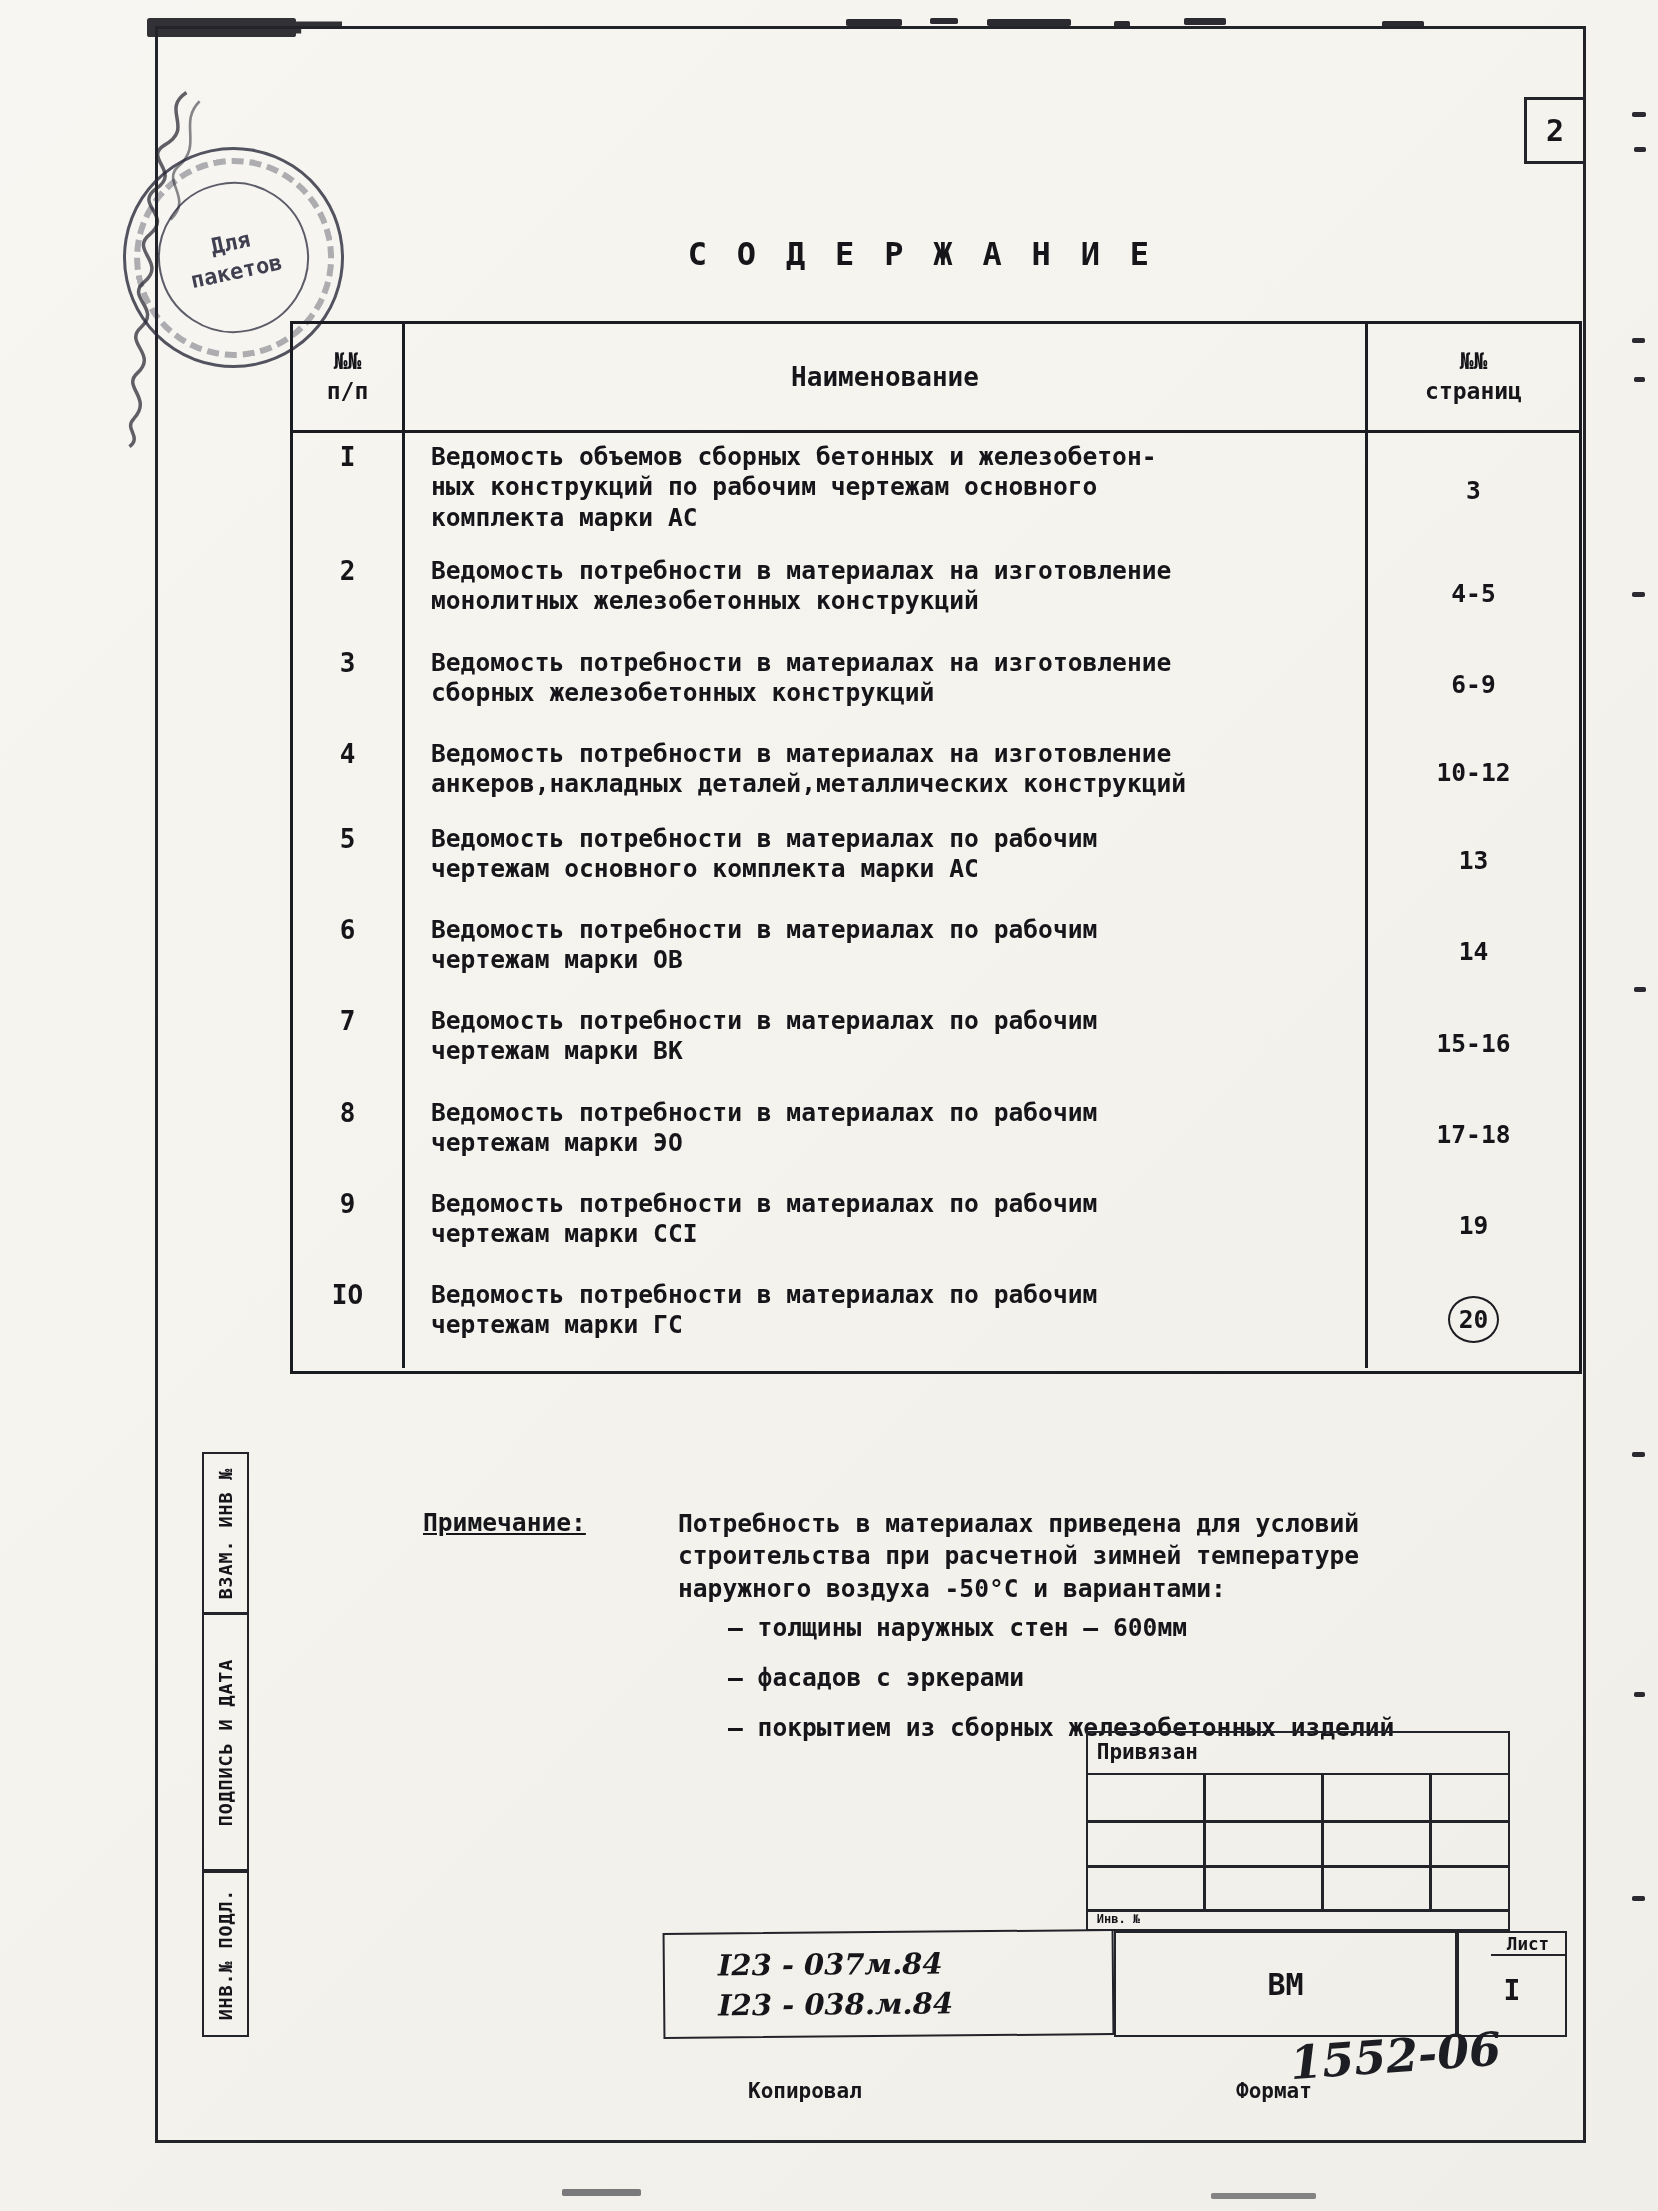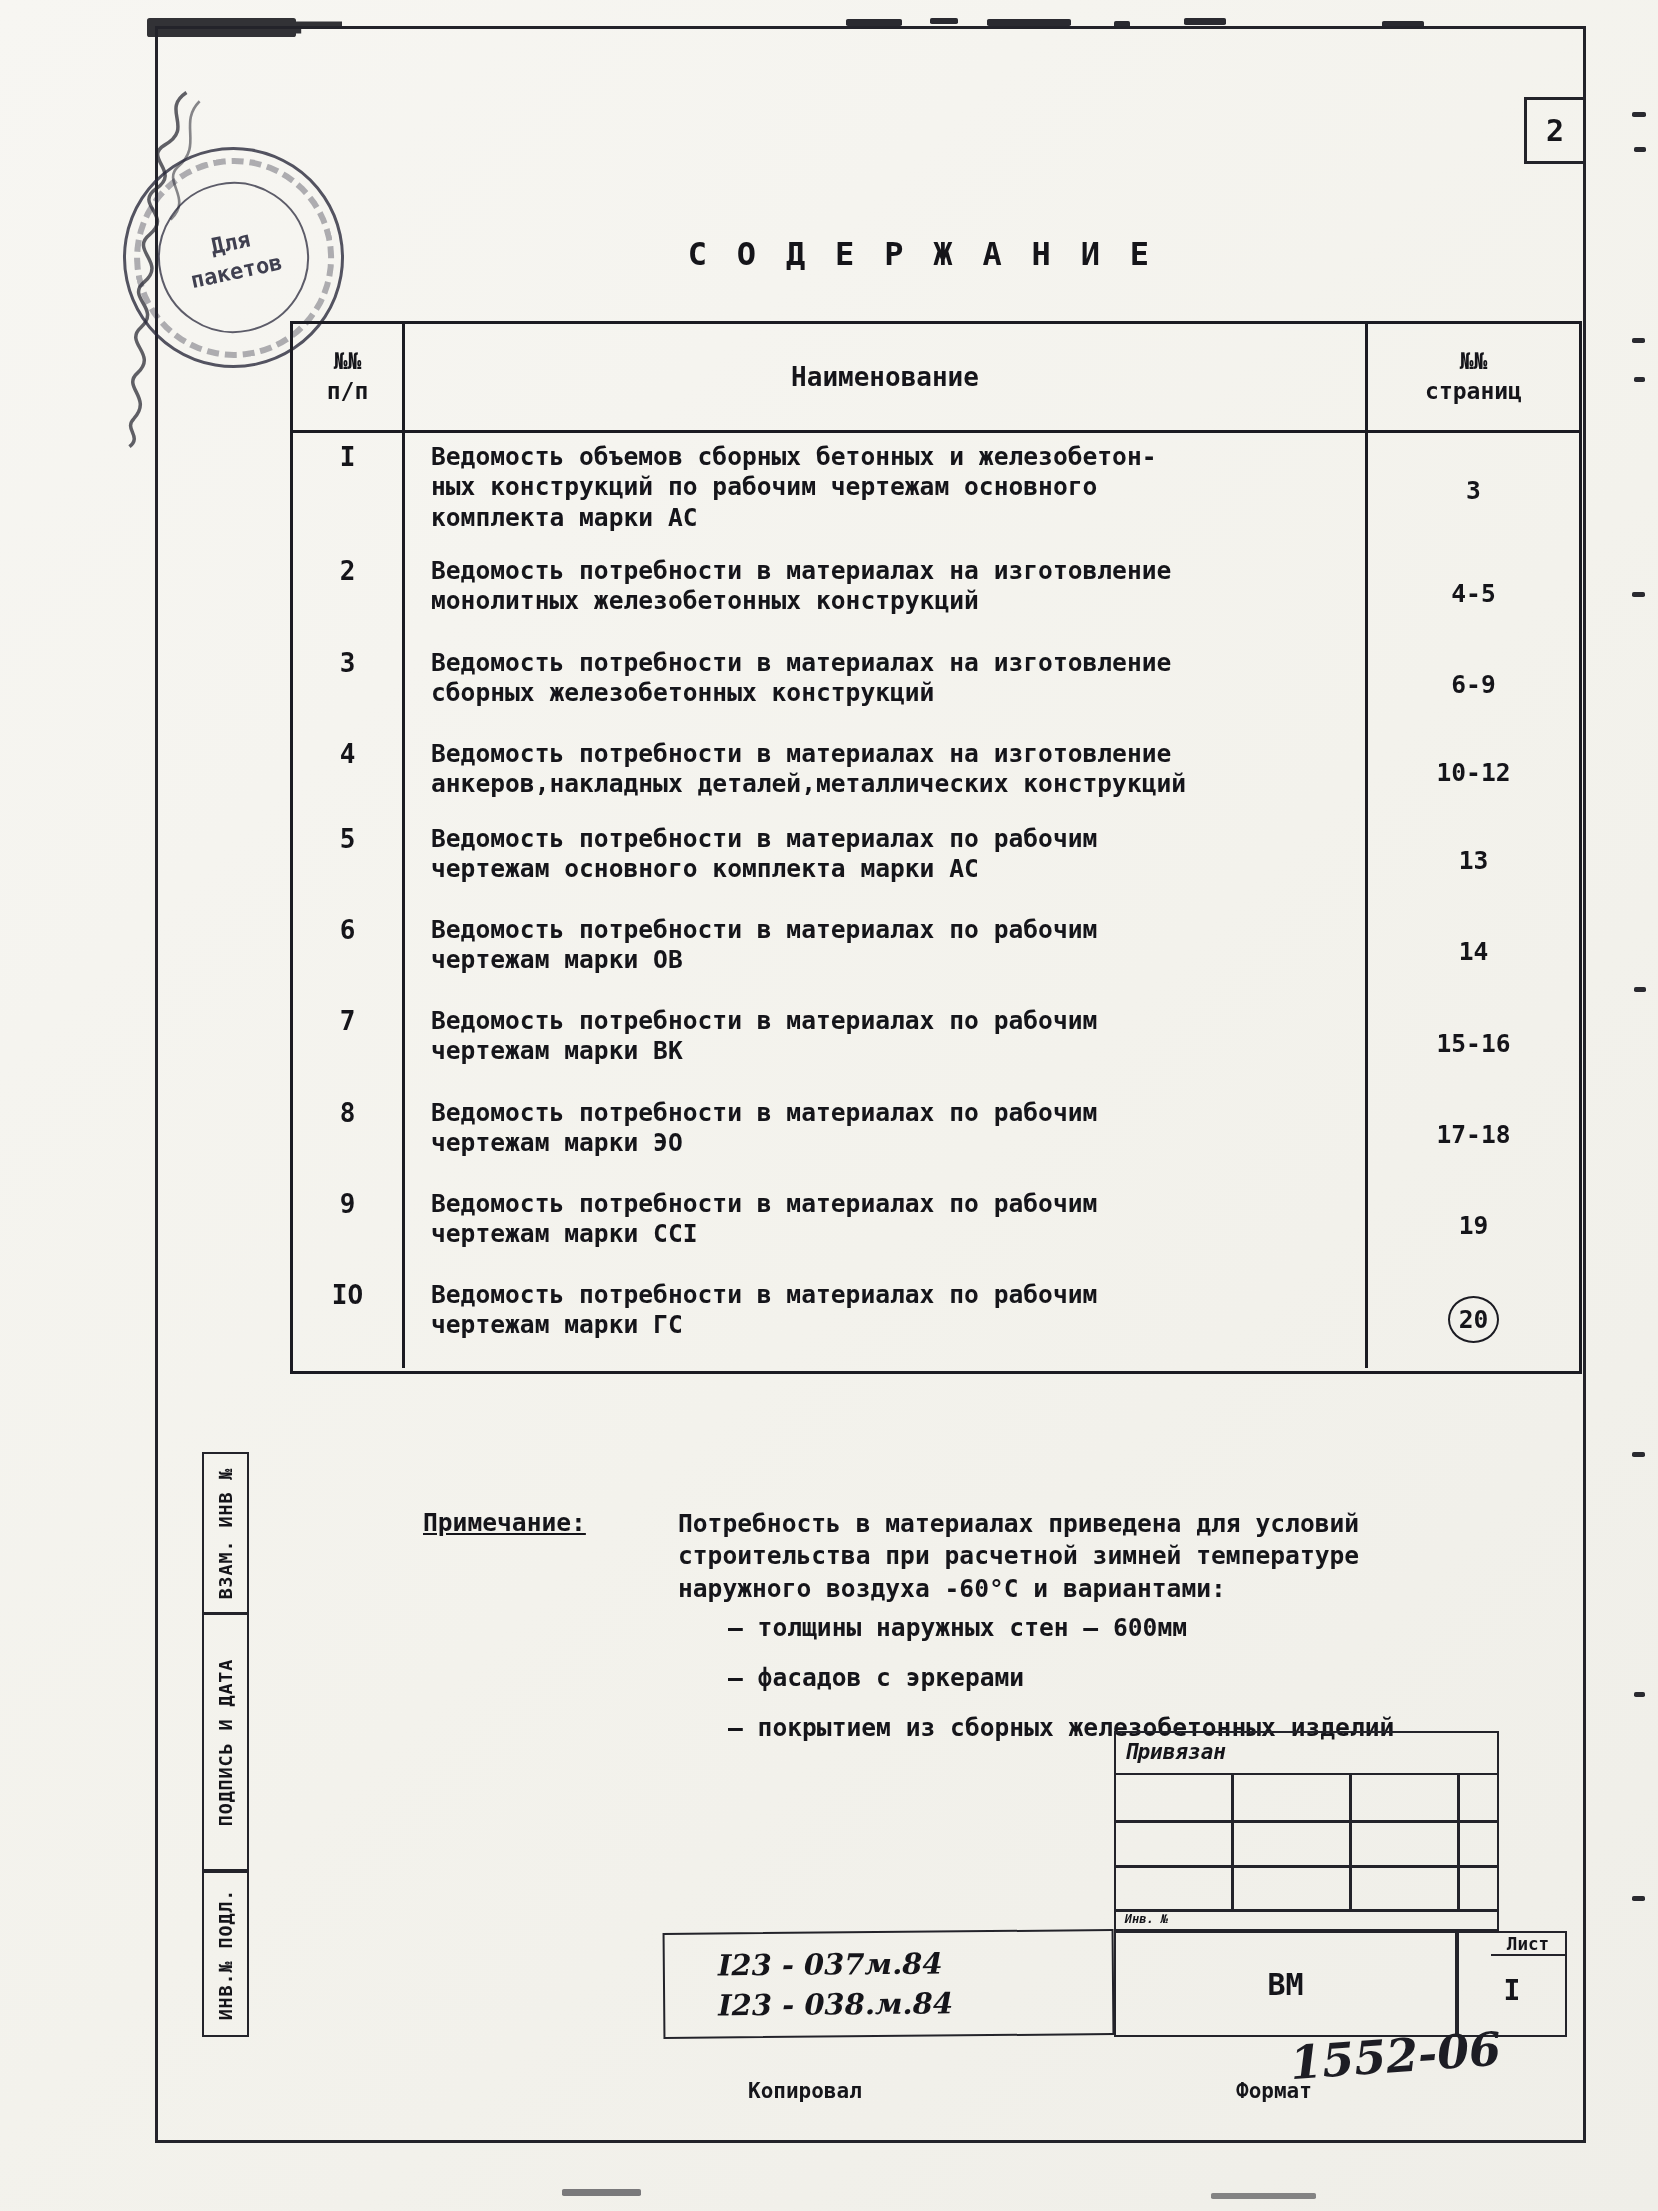--- a/index.html
+++ b/index.html
@@ -41,21 +41,21 @@
   .note-body{flex:1;line-height:1.32;}
   .note-bullets{margin-left:305px;margin-top:8px;}
   .note-bullets div{margin-bottom:21px;}
   
   .side-cell{left:202px;width:47px;border:2.6px solid #23232a;display:flex;align-items:center;justify-content:center;overflow:hidden;}
   .side-cell span{transform:rotate(-90deg);white-space:nowrap;font-size:18.4px;letter-spacing:0.9px;}
   .sc1{top:1452px;height:162px;}
   .sc2{top:1613px;height:258px;}
   .sc3{top:1871px;height:166px;}
   
-  .tb-a{left:1114px;top:1731px;width:385px;height:200px;border:2.6px solid #23232a;font-style:italic;}
+  .tb-a{left:1086px;top:1731px;width:424px;height:200px;border:2.6px solid #23232a;}
   .tb-a-head{height:42px;border-bottom:2.6px solid #23232a;box-sizing:border-box;
     font-size:21px;padding:7px 0 0 8.8px;}
   .tb-grid-line-h{left:0;height:2.6px;background:#23232a;width:100%;}
   .tb-grid-line-v{top:42px;width:2.6px;height:134px;background:#23232a;}
   .tb-inv{left:0;top:176px;width:100%;font-size:12px;padding:2.6px 0 0 8.8px;}
   .tb-docs{left:663px;top:1931px;width:451px;height:106px;border:2.6px solid #23232a;
     font-family:"DejaVu Serif",serif;font-style:italic;font-weight:bold;font-size:29px;
     padding:10.5px 0 0 53px;line-height:1.4;transform:rotate(-0.5deg);}
   .tb-bm{left:1114px;top:1931px;width:343px;height:106px;border:2.6px solid #23232a;
     display:flex;align-items:center;justify-content:center;font-size:30px;}
@@ -218,21 +218,21 @@
           <span class="circled">20</span>
         </div>
     </div>
   </div>
 
   <div class="abs note mono">
     <div class="note-top">
       <div class="note-label">Примечание:</div>
       <div class="note-body pre">Потребность в материалах приведена для условий
 строительства при расчетной зимней температуре
-наружного воздуха  -60°С и вариантами:</div>
+наружного воздуха  -50°С и вариантами:</div>
     </div>
     <div class="note-bullets">
       <div>– толщины наружных стен – 600мм</div>
       <div>– фасадов с эркерами</div>
       <div>– покрытием из сборных железобетонных изделий</div>
     </div>
   </div>
 
   <div class="abs side-cell sc1 mono">
     <span>ВЗАМ. ИНВ №</span>

